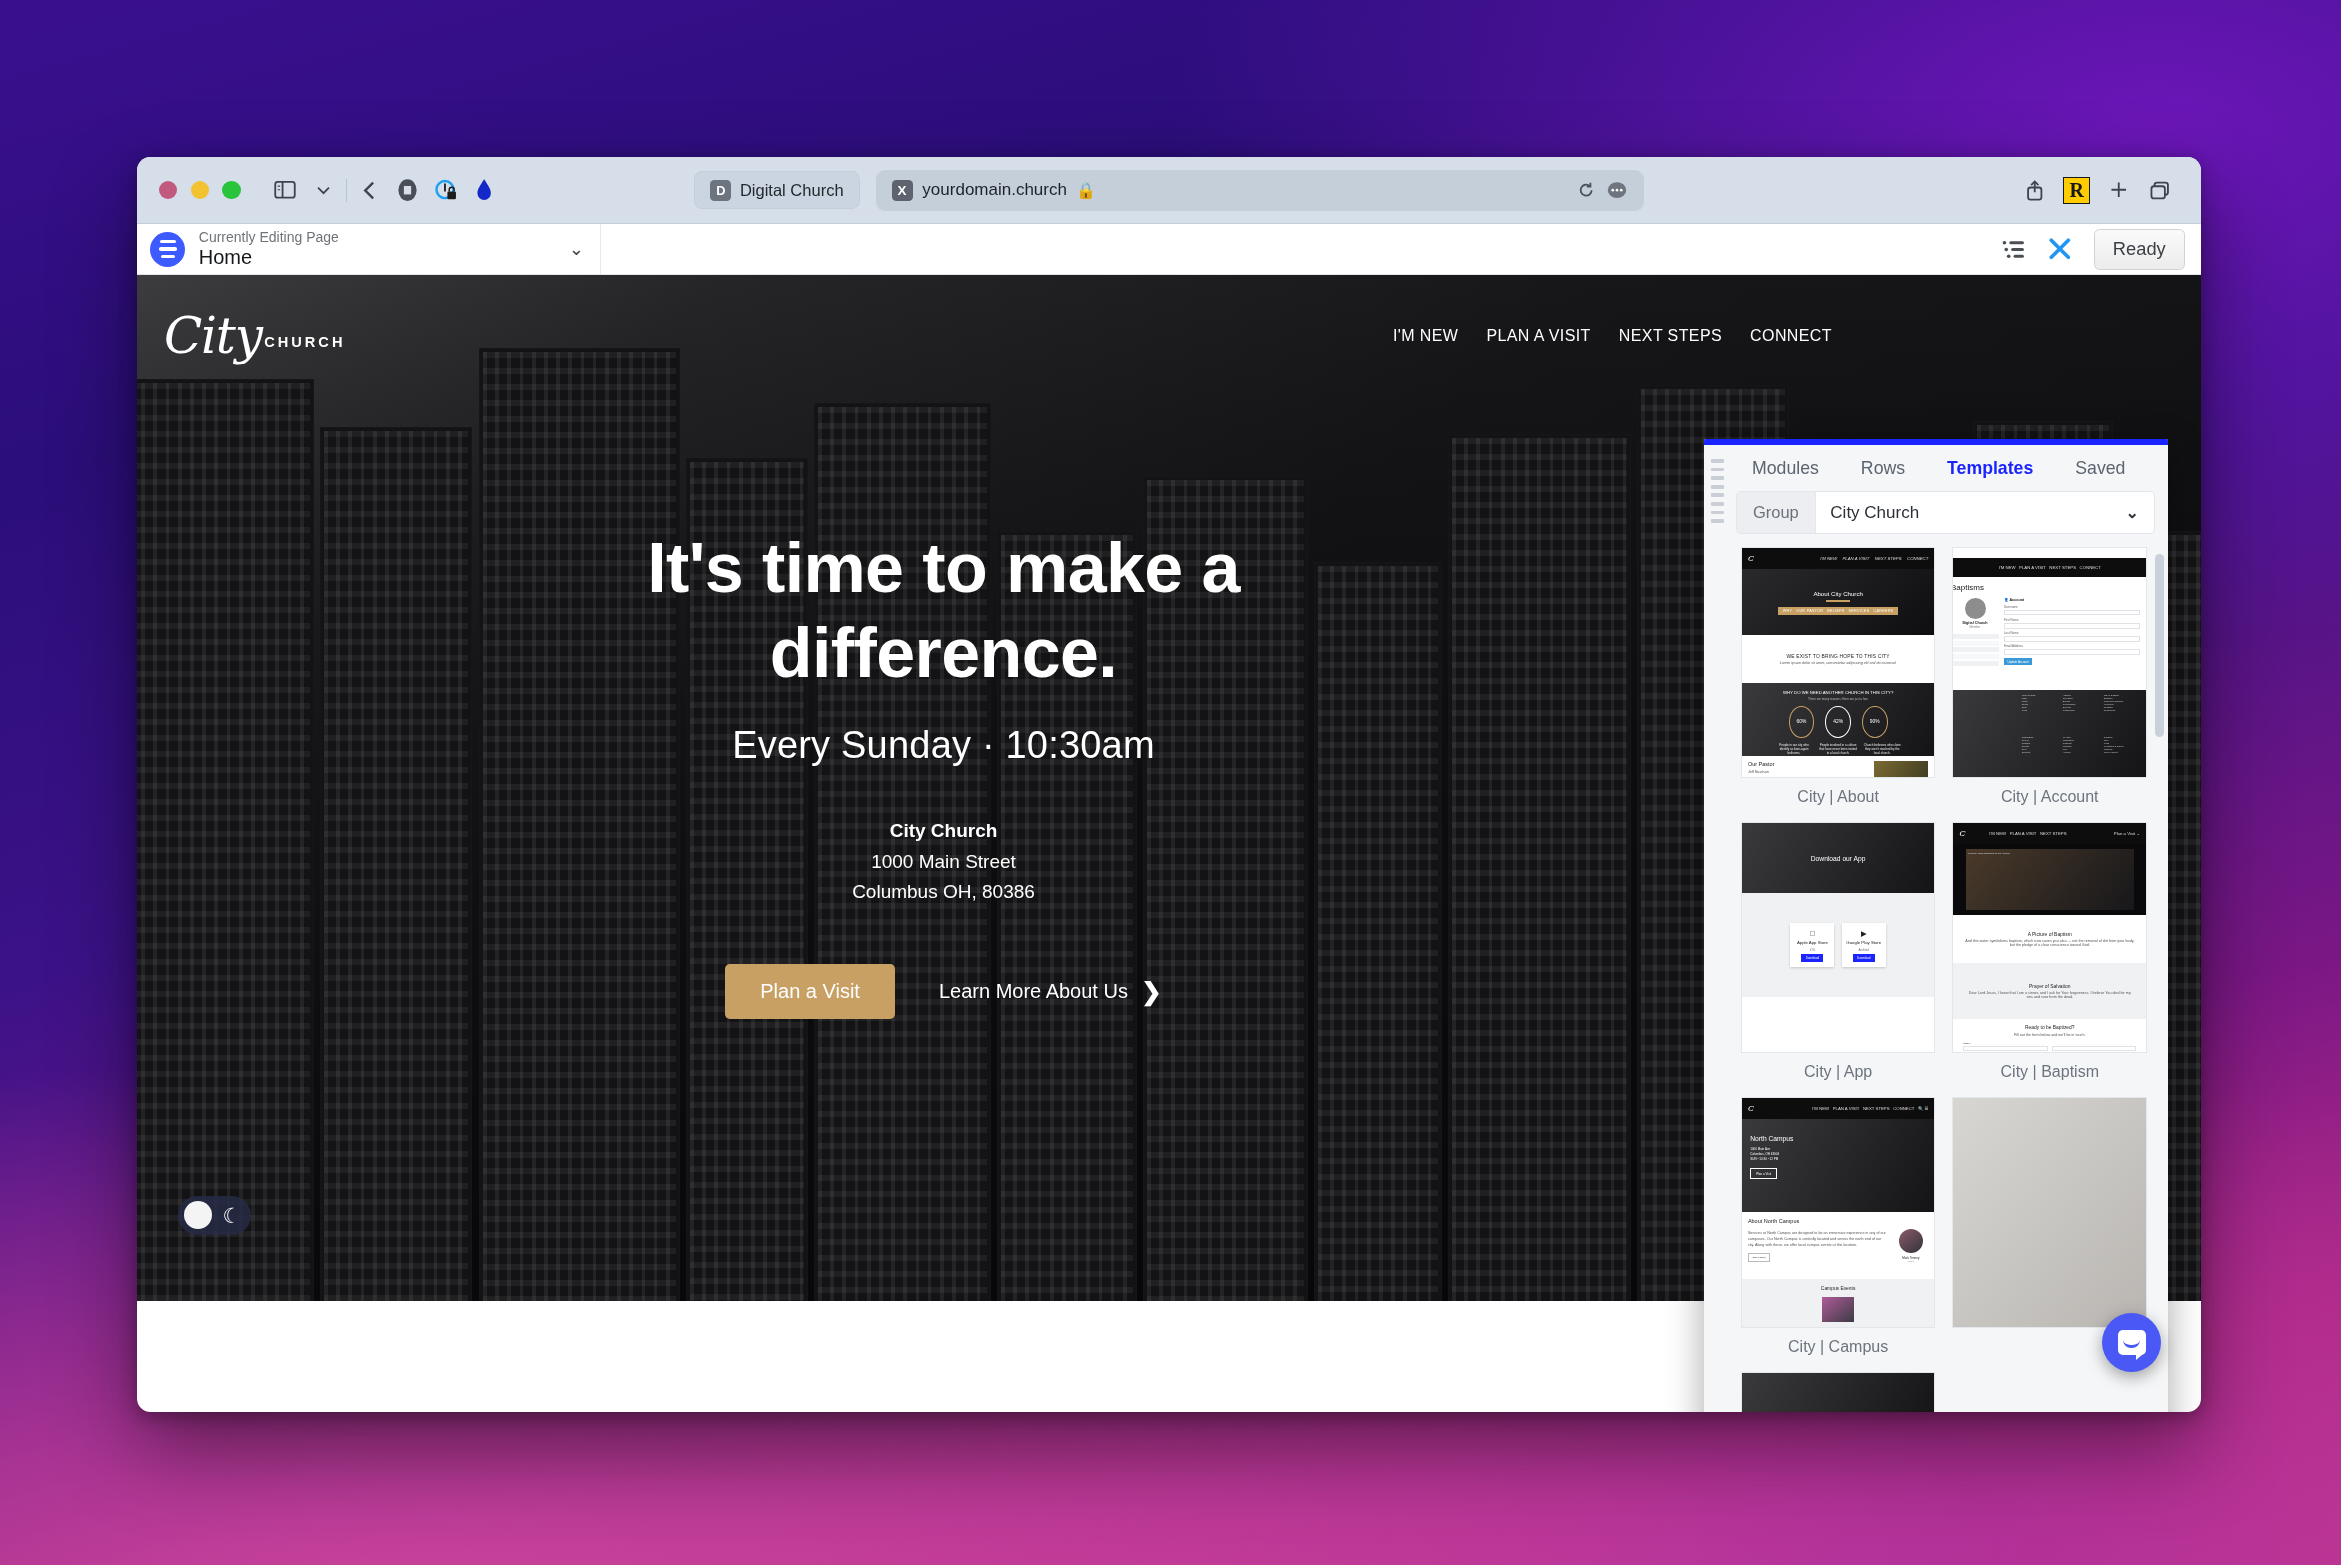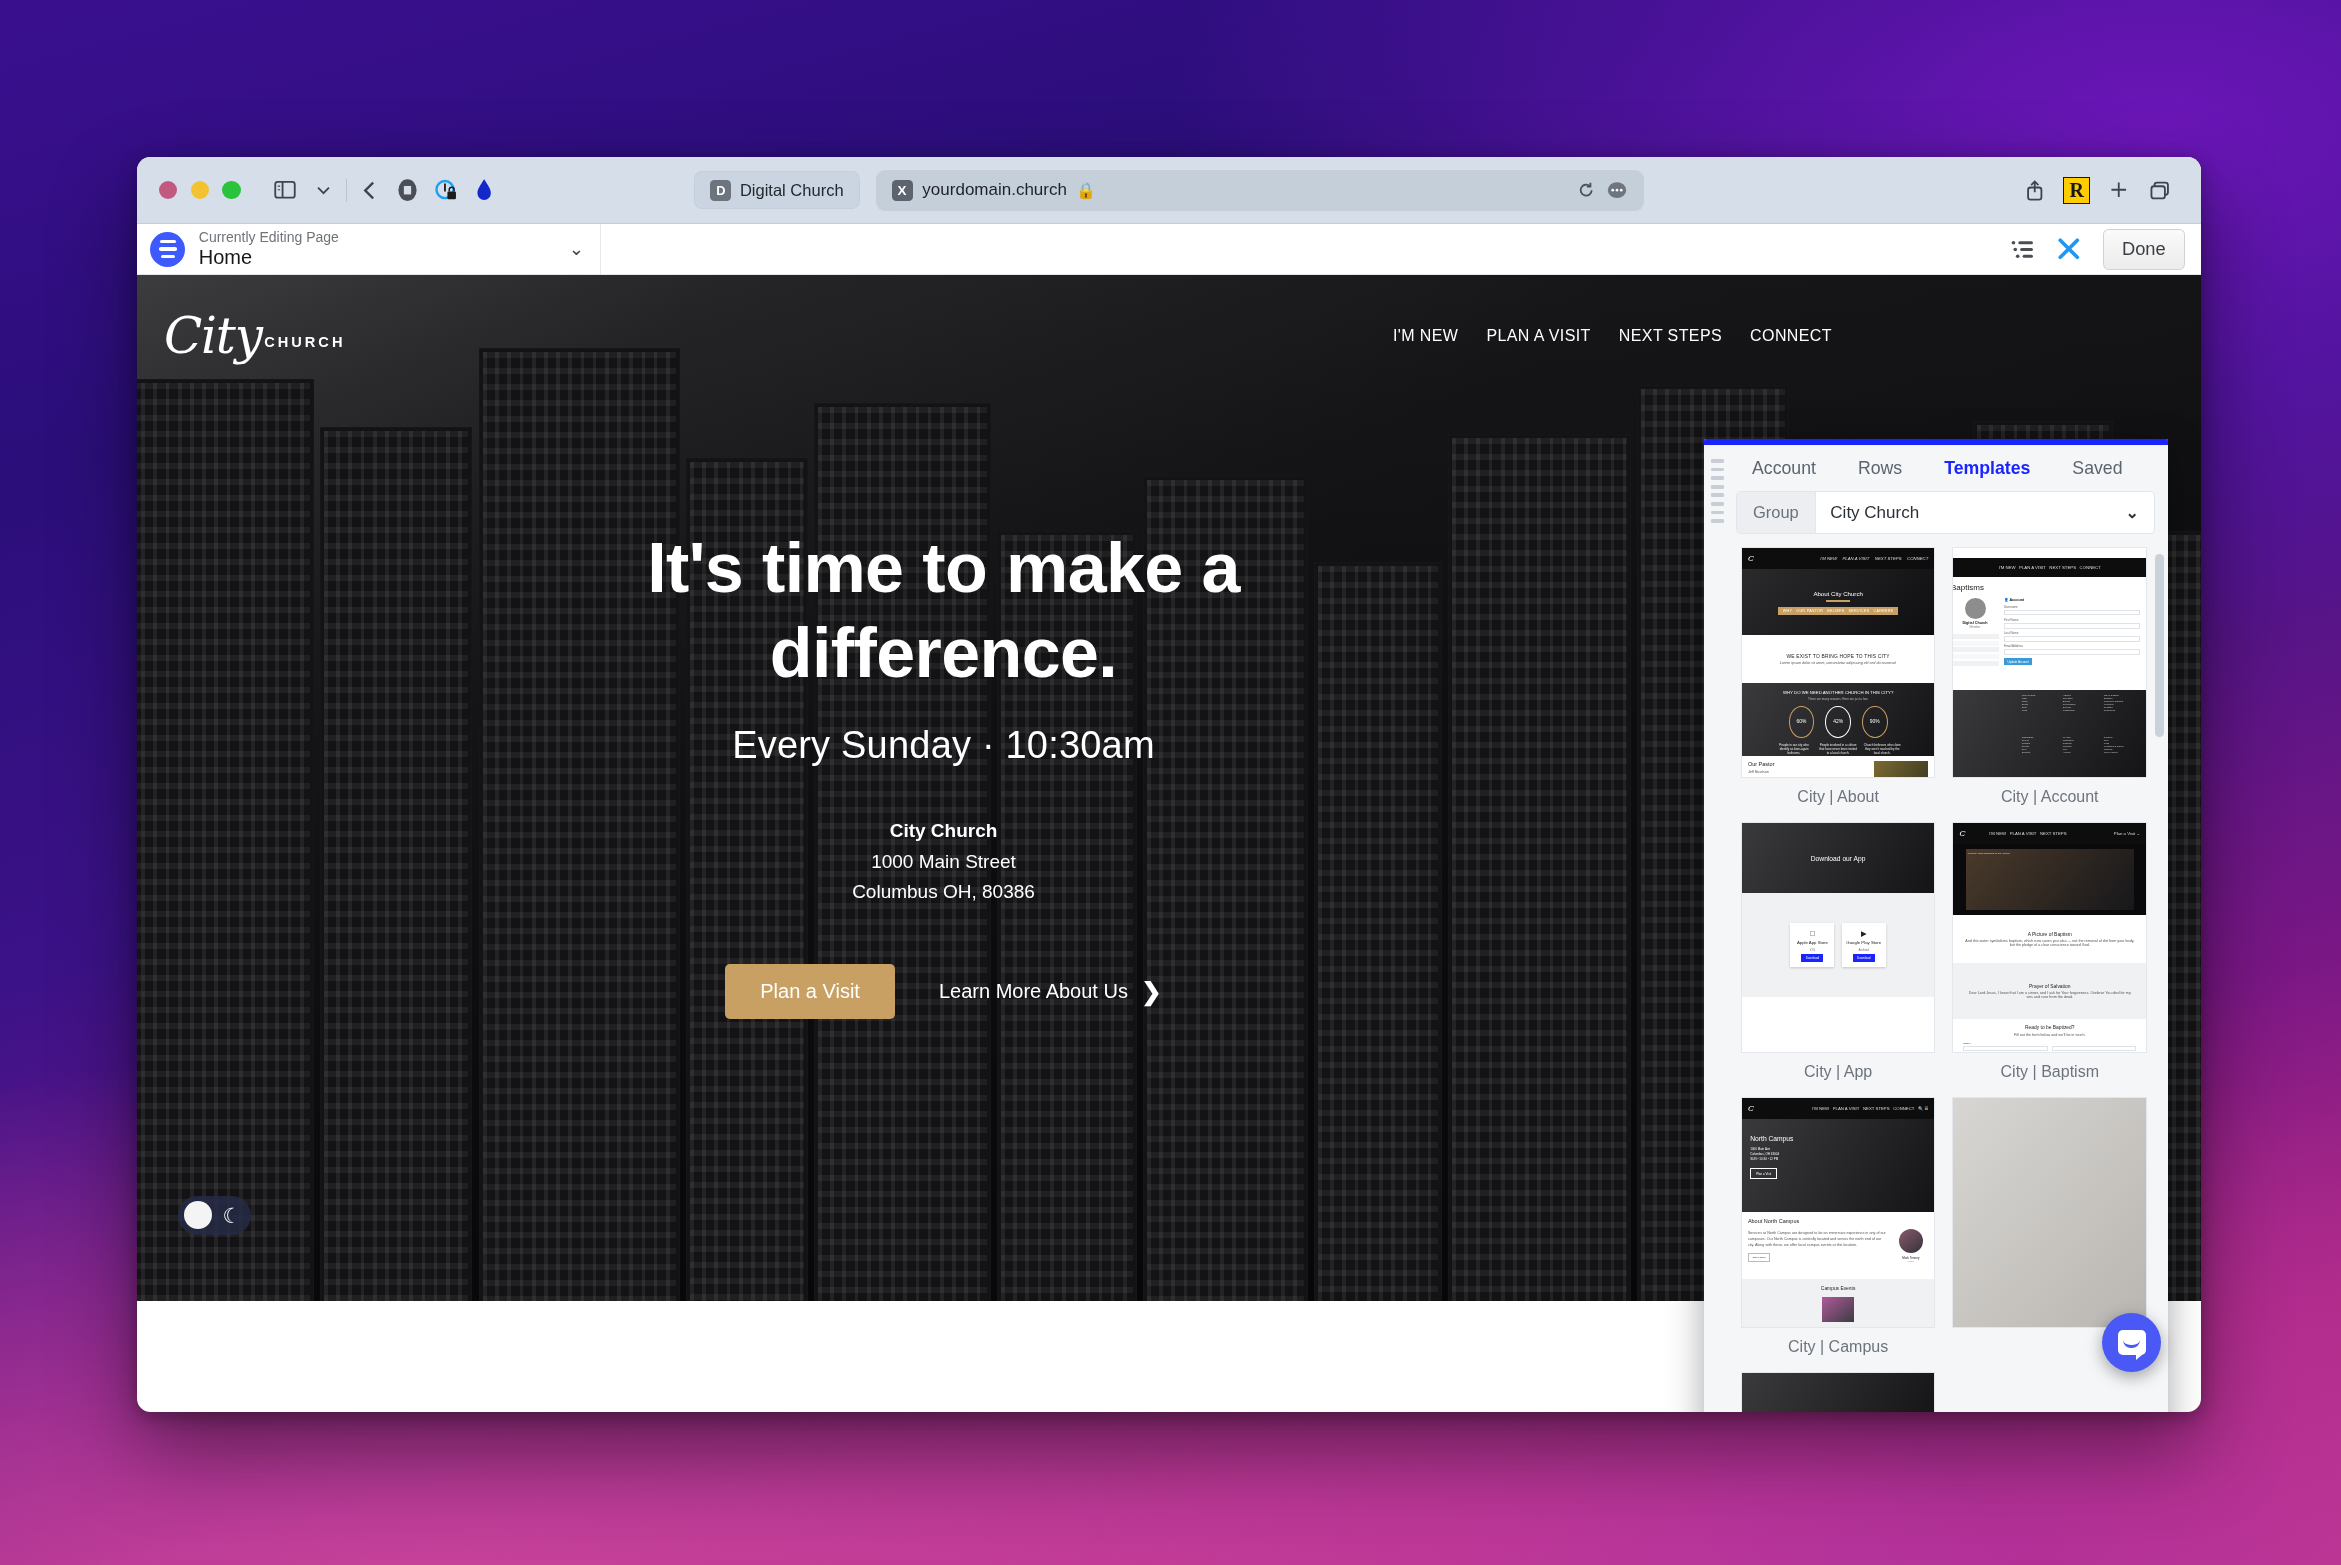--- a/index.html
+++ b/index.html
@@ -402,21 +402,21 @@
           <circle cx="11" cy="28" r="3" fill="#4a4f56"></circle>
             <rect x="19" y="25.5" width="17" height="5" rx="2.5" fill="#4a4f56"></rect>
         </svg>
       </div>
       <div class="icon-btn">
         <svg width="25.6" height="25.6" viewBox="0 0 42 42">
             <line x1="7" y1="7" x2="35" y2="35" stroke="#2196f3" stroke-width="6" stroke-linecap="round"></line>
             <line x1="35" y1="7" x2="7" y2="35" stroke="#2196f3" stroke-width="6" stroke-linecap="round"></line>
           </svg>
       </div>
-      <div class="done-btn">Done</div>
+      <div class="done-btn">Ready</div>
     </div>
   </div>
 
   <div class="viewport">
     <div class="hero">
 
       <div class="bldg" style="left:-12.2px;  top:104px;  width:189px; height:1037px;"></div>
       <div class="bldg" style="left:183px;  top:152px;  width:152px; height:988px;"></div>
       <div class="bldg" style="left:342px;  top:73px;  width:201px; height:1067px;"></div>
       <div class="bldg" style="left:549px;  top:183px;  width:122px; height:958px;"></div>
@@ -477,21 +477,21 @@
           <i></i>
           <i></i>
           <i></i>
           <i></i>
           <i></i>
           <i></i>
       </div>
       <div class="panel-main">
 
         <div class="tabs">
-          <div class="tab">Account</div>
+          <div class="tab">Modules</div>
           <div class="tab">Rows</div>
           <div class="tab active">Templates</div>
           <div class="tab">Saved</div>
         </div>
 
         <div class="group-row">
           <div class="group-ctl">
             <div class="group-lbl">Group</div>
             <div class="group-val">City Church</div>
             <div class="group-chev">⌄</div>

